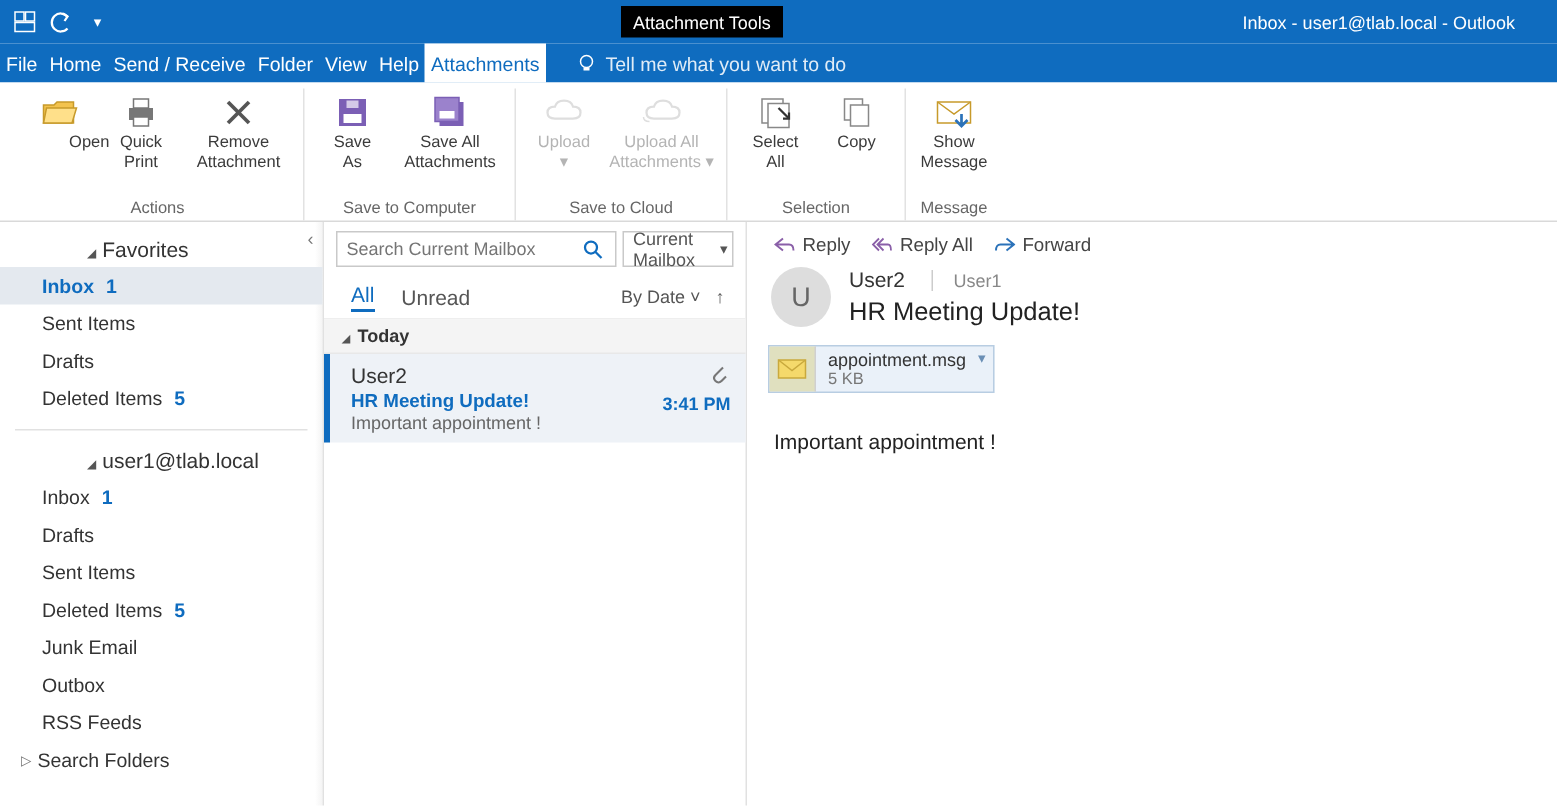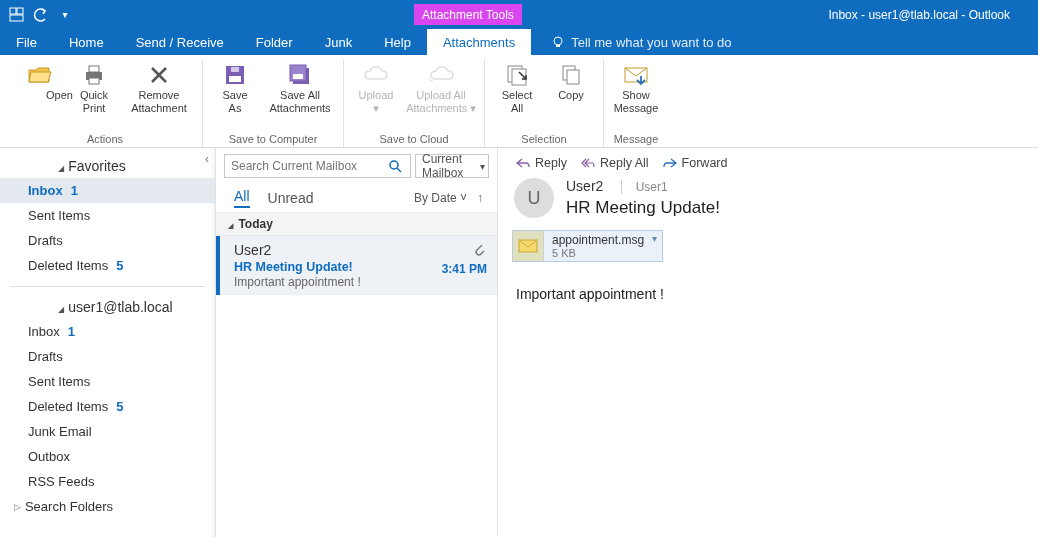--- a/index.html
+++ b/index.html
@@ -18,36 +18,36 @@
     color: #fff;
     height: 29px;
     display: flex;
     align-items: center;
     padding: 0 8px;
     font-size: 12px;
   }
   .title-bar .left-icons { display: flex; align-items: center; gap: 6px; }
   .title-bar .context-tab {
     margin-left: 340px;
-    background: #d946ef;
+    background: #000000;
     padding: 4px 8px 3px 8px;
     font-size: 12px;
   }
   .title-bar .win-title { margin-left: auto; padding-right: 20px; font-size: 12px; }
   .qat-btn { width:18px; height:18px; display:inline-flex; align-items:center; justify-content:center; cursor:pointer;}
   
   .menu-bar {
     background: #0f6cbf;
     color: #fff;
     height: 26px;
     display: flex;
     align-items: stretch;
   }
   .menu-item {
-    padding: 0 16px;
+    padding: 0 4px;
     display: flex;
     align-items: center;
     cursor: pointer;
     font-size: 13px;
   }
   .menu-item.active {
     background: #fff;
     color: #0f6cbf;
   }
   .tellme {
@@ -259,21 +259,21 @@
   </div>
   <div class="context-tab">Attachment Tools</div>
   <div class="win-title">Inbox - user1@tlab.local - Outlook</div>
 </div>
 
 <div class="menu-bar">
   <div class="menu-item">File</div>
   <div class="menu-item">Home</div>
   <div class="menu-item">Send / Receive</div>
   <div class="menu-item">Folder</div>
-  <div class="menu-item">Junk</div>
+  <div class="menu-item">View</div>
   <div class="menu-item">Help</div>
   <div class="menu-item active">Attachments</div>
   <div class="tellme">
     <svg class="bulb">
         <circle cx="7" cy="6" r="4" fill="none" stroke="#fff"></circle>
         <rect x="5" y="10" width="4" height="2" fill="#fff"></rect>
       </svg>
     <span>Tell me what you want to do</span>
   </div>
 </div>

